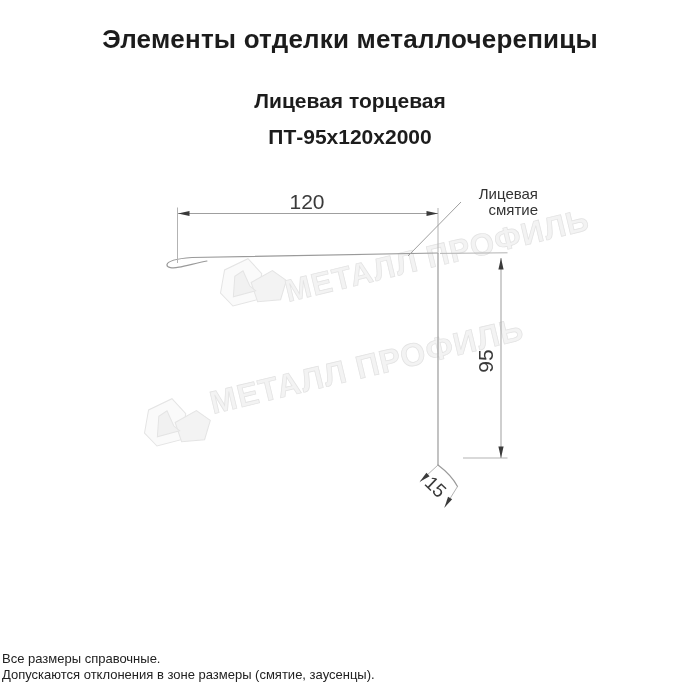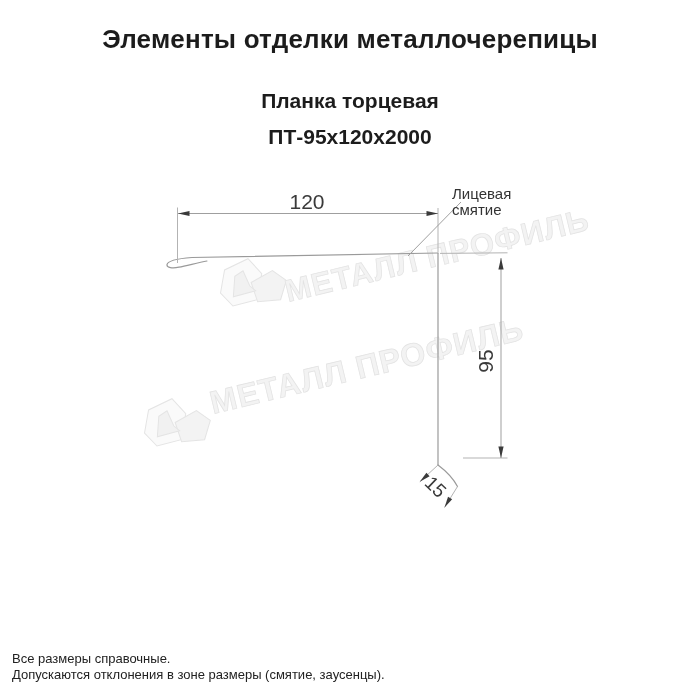--- a/index.html
+++ b/index.html
@@ -17,44 +17,44 @@
   .product-name{
     position:absolute;top:89px;left:0;width:700px;
     text-align:center;font-size:21px;font-weight:bold;color:#1c1c1c;
   }
   .product-code{
     position:absolute;top:118px;left:0;width:700px;
     text-align:center;font-size:21px;font-weight:bold;color:#1c1c1c;margin-top:7px;
   }
   .face-label{
     position:absolute;left:452px;top:186px;width:86px;
-    text-align:left;font-size:15px;line-height:16px;color:#333;
+    text-align:right;font-size:15px;line-height:16px;color:#333;
   }
   .diagram-svg{position:absolute;left:0;top:0;}
   .profile-line{stroke:#9a9a9a;stroke-width:1.2;fill:none;stroke-linecap:round;}
   .dim-line{stroke:#9f9f9f;stroke-width:1;fill:none;}
   .ext-line{stroke:#b3b3b3;stroke-width:1;fill:none;}
   .arrow{fill:#3a3a3a;stroke:none;}
   .dim-text{font-family:"Liberation Sans",sans-serif;font-size:21px;fill:#3a3a3a;}
   .dim-text-small{font-family:"Liberation Sans",sans-serif;font-size:19px;fill:#3a3a3a;}
   .wm-text{
     font-family:"Liberation Sans",sans-serif;font-weight:bold;
     fill:#f3f3f3;stroke:#e2e2e2;stroke-width:0.7;letter-spacing:1px;
   }
   .wm-shape{stroke:#e4e4e4;stroke-width:1;}
   .footer{
-    position:absolute;left:12px;top:651px;width:640px;
+    position:absolute;left:2px;top:651px;width:640px;
     font-size:13px;line-height:16px;color:#222;
   }
 </style>
 </head>
 <body>
 
 <div class="page-title">Элементы отделки металлочерепицы</div>
-<div class="product-name">Планка торцевая</div>
+<div class="product-name">Лицевая торцевая</div>
 <div class="product-code">ПТ-95х120х2000</div>
 
 <svg class="diagram-svg" width="700" height="700" viewBox="0 0 700 700" xmlns="http://www.w3.org/2000/svg">
 
   <g transform="translate(212,262) rotate(-10)">
     <path class="wm-shape" fill="#fafafa" d="M 3 32 L 11 10 L 36 3 L 47 20 L 38 45 L 13 47 Z"></path>
     <path class="wm-shape" fill="#f3f3f3" d="M 35 27 L 58 19 L 70 31 L 61 49 L 38 47 Z"></path>
     <path class="wm-shape" fill="#f1f1f1" d="M 15 38 L 20 18 L 29 14 L 33 30 L 38 36 Z"></path>
   </g>
   <text class="wm-text" font-size="31" transform="translate(288,302) rotate(-13.5)">МЕТАЛЛ ПРОФИЛЬ</text>

